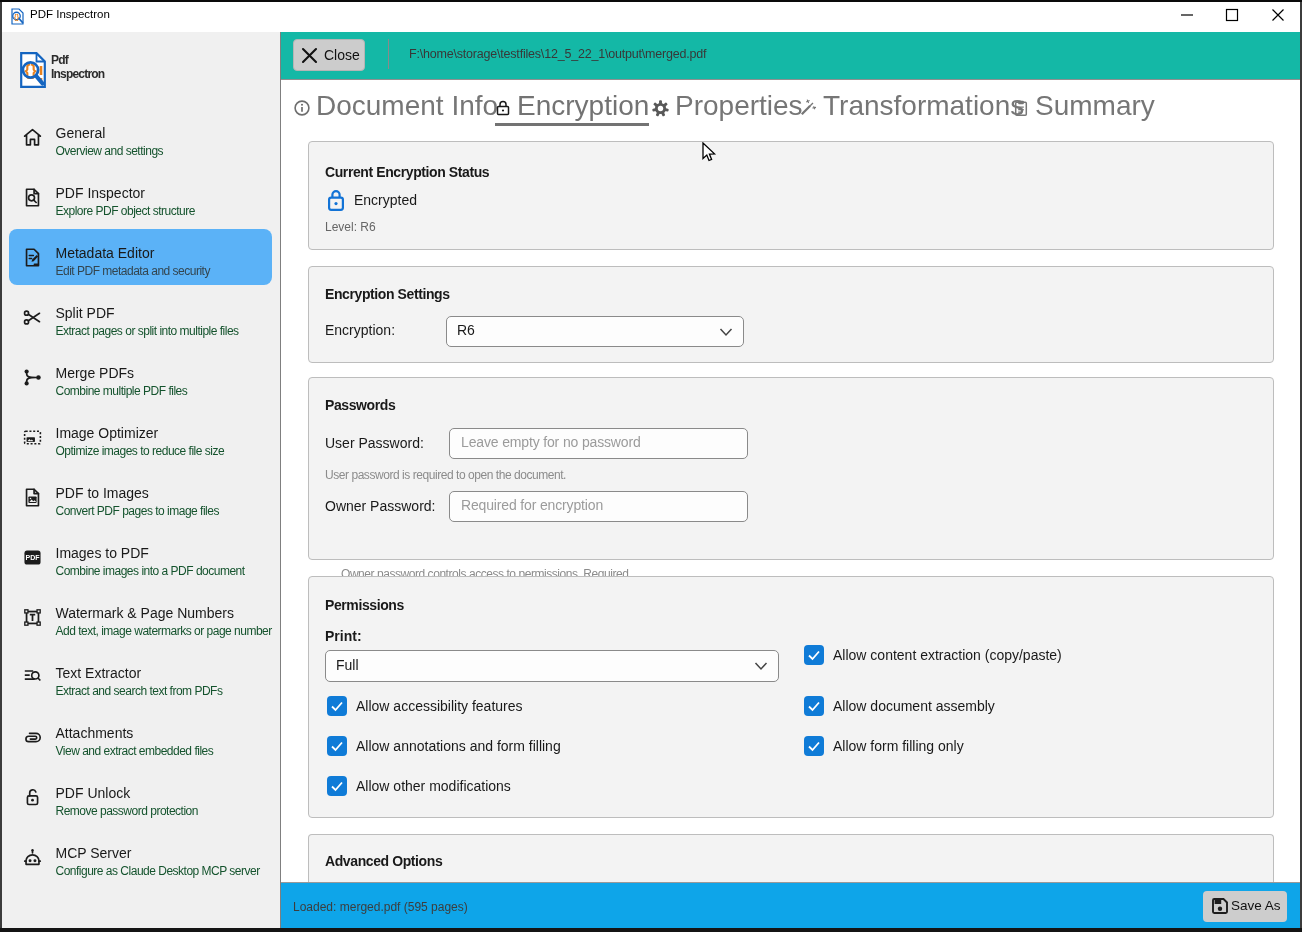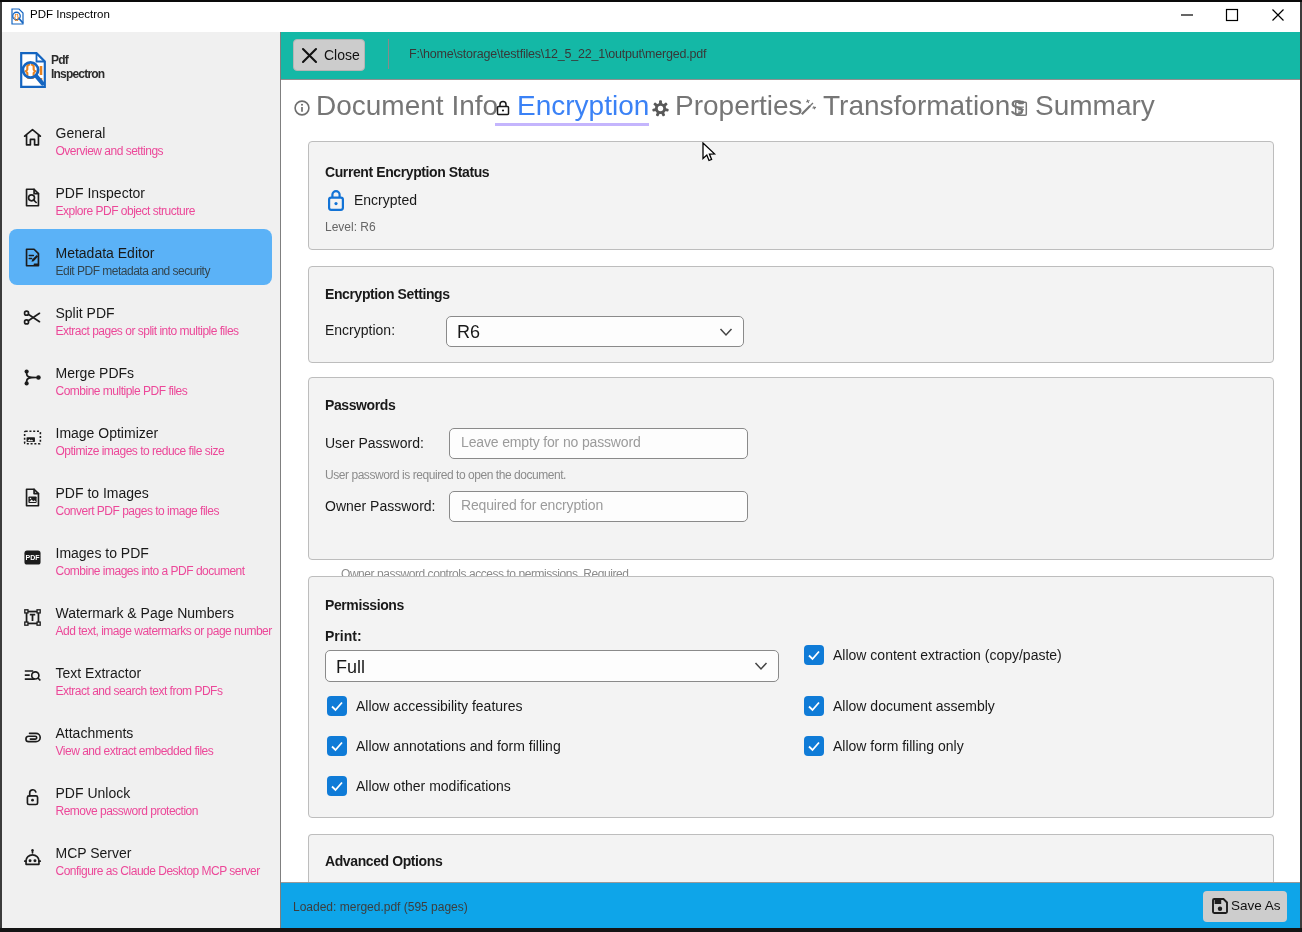--- a/index.html
+++ b/index.html
@@ -10,45 +10,45 @@
 #titlebar { left:0; top:0; width:1302px; height:33px; background:#fff; }
 #titlebar .appname { position:absolute; left:30px; top:8px; font-size:11.5px; color:#000; }
 
 #sidebar { left:0; top:32px; width:280px; height:896px; background:#f0f0f0; }
 #vline { left:280px; top:32px; width:1px; height:896px; background:#7f7f7f; }
 
 .nav { position:absolute; left:9px; width:263px; height:56px; border-radius:8px; }
 .nav.sel { background:#5bb2f7; }
 .nav .ic { position:absolute; left:13px; top:18px; width:21px; height:21px; }
 .nav .t { position:absolute; left:46.5px; top:15.5px; font-size:14px; color:#191919; white-space:nowrap; }
-.nav .s { position:absolute; left:46.5px; top:35px; font-size:12px; letter-spacing:-0.5px; color:#ec4899; white-space:nowrap; }
+.nav .s { position:absolute; left:46.5px; top:35px; font-size:12px; letter-spacing:-0.5px; color:#14532d; white-space:nowrap; }
 .nav.sel .s { color:#33454f; }
 
 #logo-ic { left:20px; top:52px; width:26px; height:36px; }
 #logo-t { left:51px; top:53px; font-size:12px; letter-spacing:-0.8px; font-weight:bold; color:#2b2b2b; line-height:14px; }
 
 #toolbar { left:281px; top:32px; width:1019px; height:48px; background:#14b8a6; border-bottom:1px solid #8f8f8f; }
 #closebtn { position:absolute; left:12px; top:7px; width:72px; height:32px; background:#cccccc; border:1px solid #b5b5b5; border-radius:4px; font-size:14px; color:#111; }
 #closebtn svg { position:absolute; left:7px; top:7px; }
 #closebtn i { position:absolute; left:30px; top:7px; font-style:normal; }
 #tdiv { position:absolute; left:107px; top:7px; width:1px; height:30px; background:#8a8a8a; }
 #path { position:absolute; left:128px; top:14.5px; font-size:12.5px; letter-spacing:-0.2px; color:#383838; }
 
 #tabs { left:294px; top:92px; }
 .tab { position:absolute; top:0; height:34px; font-size:28px; color:#767676; white-space:nowrap; line-height:27px; }
 .tab svg { vertical-align:-1px; margin-right:6px; }
-.tab.active { color:#3b82f6; border-bottom:3px solid #c4b5fd; }
+.tab.active { color:#737373; border-bottom:3px solid #737373; }
 
 .gbox { position:absolute; left:308px; width:966px; background:#f3f3f3; border:1px solid #bdbdbd; border-radius:4px; }
 .gbox h3 { position:absolute; left:16px; font-size:14px; font-weight:bold; letter-spacing:-0.4px; color:#191919; }
 .lbl { position:absolute; font-size:14px; color:#191919; }
 .hint { position:absolute; font-size:12px; letter-spacing:-0.45px; color:#8b8b8b; }
 .field { position:absolute; background:#fdfdfd; border:1px solid #8a8a8a; border-radius:5px; }
 .field .ph { position:absolute; left:11px; top:5px; font-size:14px; letter-spacing:-0.15px; color:#9b9b9b; }
-.field .v { position:absolute; left:10px; top:4.5px; font-size:18px; color:#191919; }
+.field .v { position:absolute; left:10px; top:4.5px; font-size:14px; color:#191919; }
 .field svg.chev { position:absolute; right:9px; top:9px; }
 
 .cb { position:absolute; width:20px; height:20px; background:#0f7bd7; border-radius:4px; }
 .cb svg { position:absolute; left:2px; top:2px; }
 .cblbl { position:absolute; font-size:14px; color:#191919; }
 
 #statusbar { left:281px; top:882px; width:1019px; height:46px; background:#0ea5e9; border-top:1px solid #999; }
 #statusbar .txt { position:absolute; left:12px; top:17px; font-size:12px; color:#3d3d3d; }
 #saveas { position:absolute; left:922px; top:8px; width:84px; height:31px; background:#cdcdcd; border-radius:4px; }
 #saveas .txt2 { position:absolute; left:28px; top:7px; font-size:13.5px; color:#111; }

